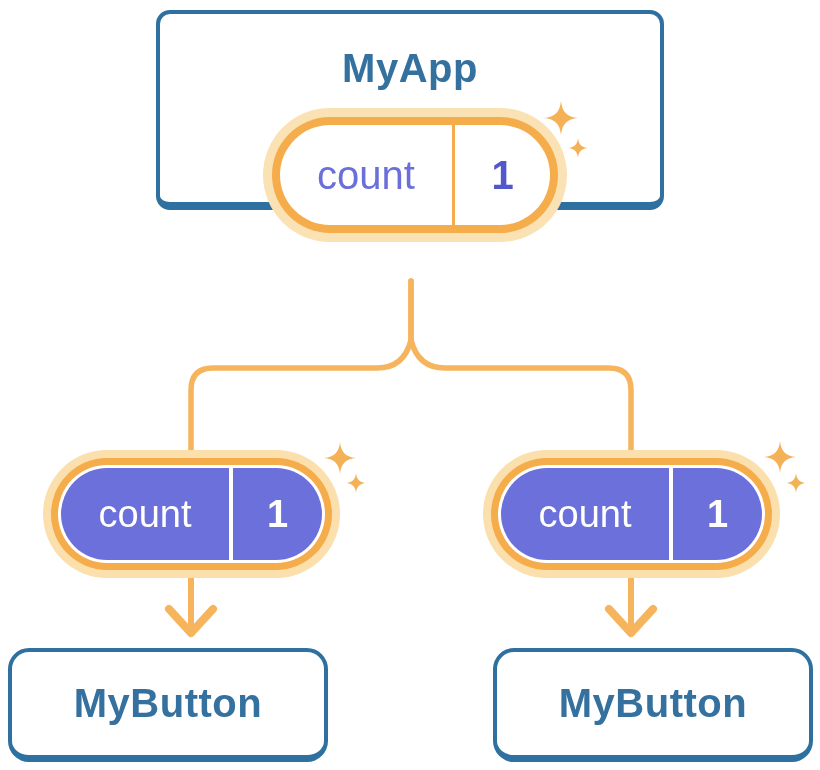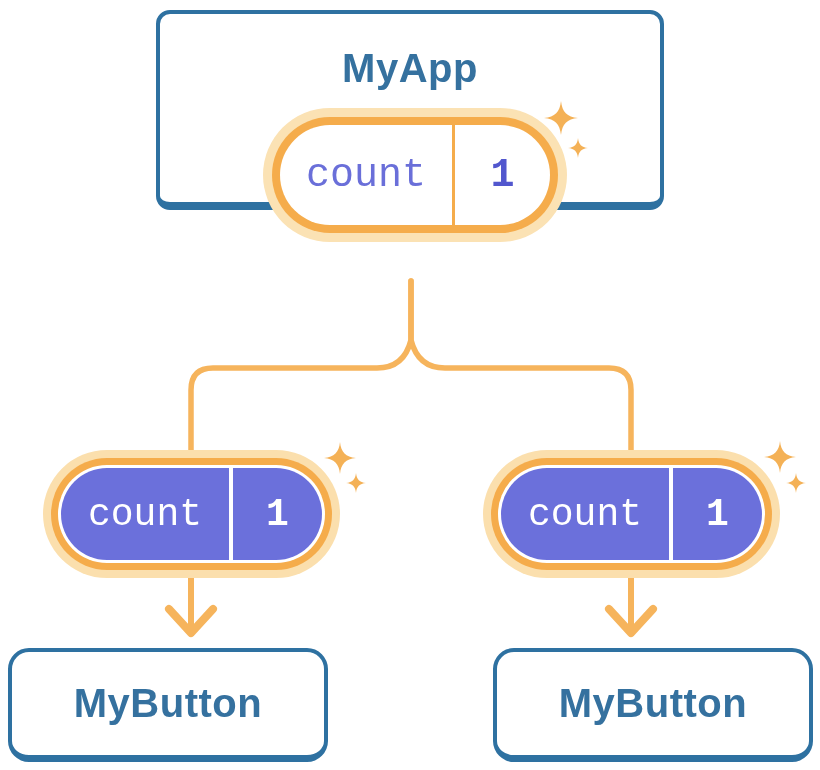--- a/index.html
+++ b/index.html
@@ -65,21 +65,20 @@
   .card-root .card-title {
     margin-top: 32px;
   }
 
   
   .pill {
     position: absolute;
     box-sizing: border-box;
     z-index: 2;
     border-radius: 999px;
-    font-family: Liberation Mono, monospace;
   }
   .pill-glow {
     width: 100%;
     height: 100%;
     box-sizing: border-box;
     background: #FBE2B4;
     border-radius: 999px;
   }
   .pill-ring {
     width: 100%;

